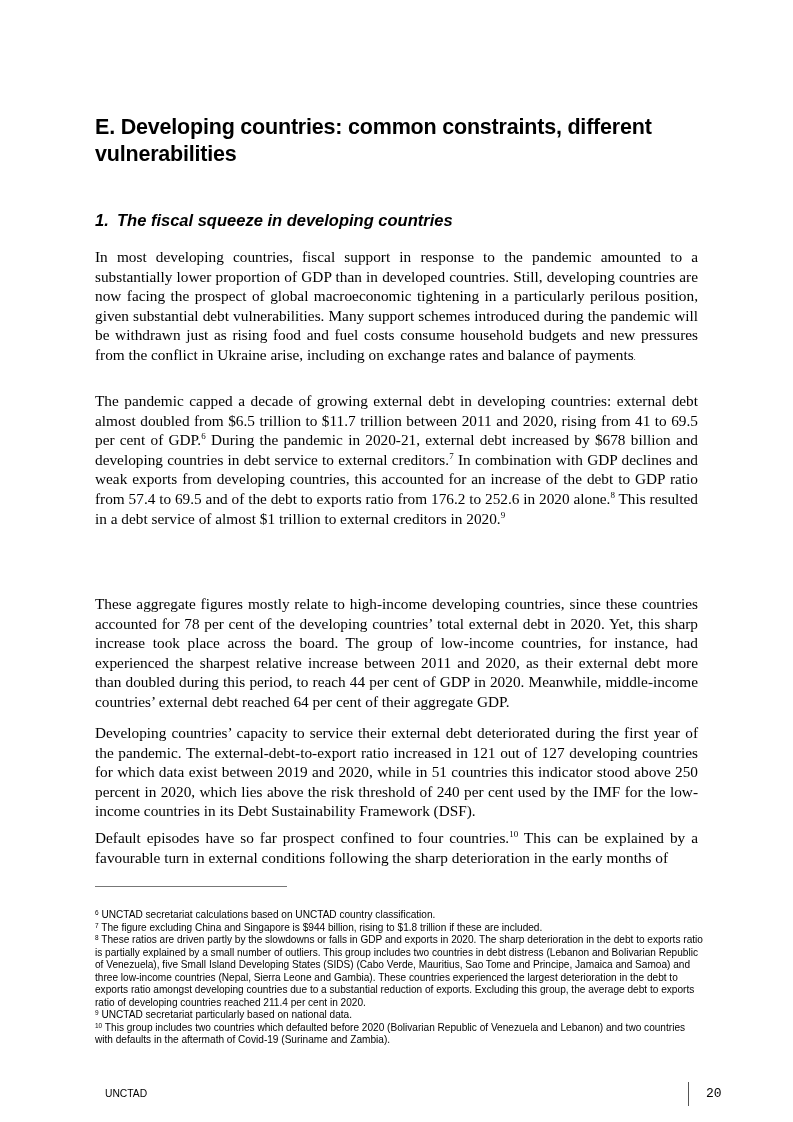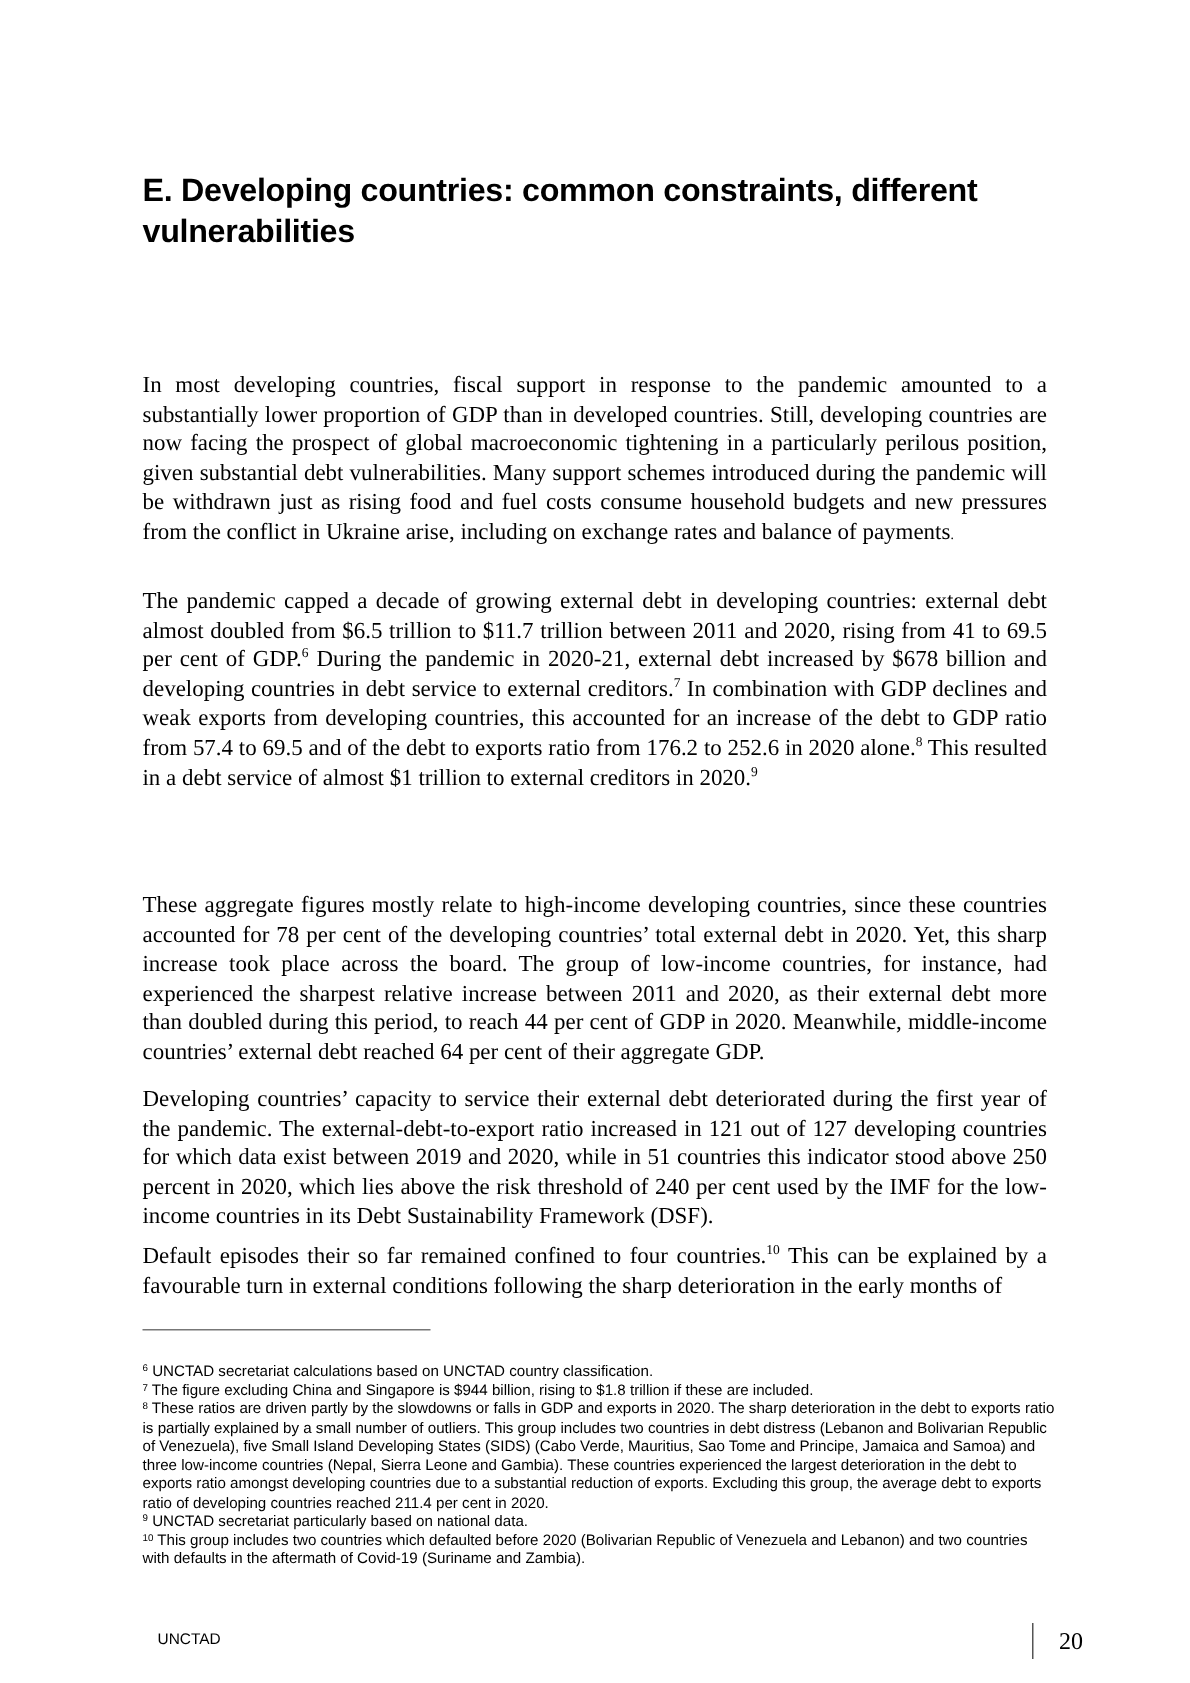--- a/index.html
+++ b/index.html
@@ -46,40 +46,43 @@
     font-family: "Liberation Sans", sans-serif; font-size: 10.3px;
   }
   .footer-right {
     position: absolute; right: 125px; top: 1064px; text-align: right;
     font-family: "Liberation Sans", sans-serif; font-size: 9.4px; line-height: 12px;
   }
   .footer-right .subtitle { font-style: italic; }
   .footer-sep { position: absolute; left: 688px; top: 1064px; width: 0; height: 24px; border-left: 1.5px solid #555; }
   .page-number {
     position: absolute; left: 706px; top: 1068px;
-    font-family: Liberation Serif, serif; font-size: 16px;
+    font-family: Liberation Mono, monospace; font-size: 13px;
   }
 </style>
 </head>
 <body>
 
 <div class="page">
 
   <h1 class="section-title">E. Developing countries: common constraints, different vulnerabilities</h1>
 
+  <h2 class="subsection-title">
+    <span class="num">1.</span><span>The fiscal squeeze in developing countries</span>
+  </h2>
 
   <p class="para" id="p1"><span>In most developing countries, fiscal support in response to the pandemic amounted to a substantially lower proportion of GDP than in developed countries. Still, developing countries are now facing the prospect of global macroeconomic tightening in a particularly perilous position, given substantial debt vulnerabilities. Many support schemes introduced during the pandemic will be withdrawn just as rising food and fuel costs consume household budgets and new pressures from the conflict in Ukraine arise, including on exchange rates and balance of payments</span><span class="small-dot">.</span></p>
 
   <p class="para" id="p2"><span>The pandemic capped a decade of growing external debt in developing countries: external debt almost doubled from $6.5 trillion to $11.7 trillion between 2011 and 2020, rising from 41 to 69.5 per cent of GDP.</span><sup>6</sup><span> During the pandemic in 2020-21, external debt increased by $678 billion and developing countries in debt service to external creditors.</span><sup>7</sup><span> In combination with GDP declines and weak exports from developing countries, this accounted for an increase of the debt to GDP ratio from 57.4 to 69.5 and of the debt to exports ratio from 176.2 to 252.6 in 2020 alone.</span><sup>8</sup><span> This resulted in a debt service of almost $1 trillion to external creditors in 2020.</span><sup>9</sup></p>
 
   <p class="para" id="p3">These aggregate figures mostly relate to high-income developing countries, since these countries accounted for 78 per cent of the developing countries’ total external debt in 2020. Yet, this sharp increase took place across the board. The group of low-income countries, for instance, had experienced the sharpest relative increase between 2011 and 2020, as their external debt more than doubled during this period, to reach 44 per cent of GDP in 2020. Meanwhile, middle-income countries’ external debt reached 64 per cent of their aggregate GDP.</p>
 
   <p class="para" id="p4">Developing countries’ capacity to service their external debt deteriorated during the first year of the pandemic. The external-debt-to-export ratio increased in 121 out of 127 developing countries for which data exist between 2019 and 2020, while in 51 countries this indicator stood above 250 percent in 2020, which lies above the risk threshold of 240 per cent used by the IMF for the low-income countries in its Debt Sustainability Framework (DSF).</p>
 
-  <p class="para" id="p5"><span>Default episodes their so far remained confined to four countries.</span><sup>10</sup><span> This can be explained by a favourable turn in external conditions following the sharp deterioration in the early months of</span></p>
+  <p class="para" id="p5"><span>Default episodes have so far prospect confined to four countries.</span><sup>10</sup><span> This can be explained by a favourable turn in external conditions following the sharp deterioration in the early months of</span></p>
 
   <div class="fn-rule"></div>
 
   <div class="footnotes">
     <p class="footnote"><sup>6</sup><span> UNCTAD secretariat calculations based on UNCTAD country classification.</span></p>
     <p class="footnote"><sup>7</sup><span> The figure excluding China and Singapore is $944 billion, rising to $1.8 trillion if these are included.</span></p>
     <p class="footnote"><sup>8</sup><span> These ratios are driven partly by the slowdowns or falls in GDP and exports in 2020. The sharp deterioration in the debt to exports ratio is partially explained by a small number of outliers. This group includes two countries in debt distress (Lebanon and Bolivarian Republic of Venezuela), five Small Island Developing States (SIDS) (Cabo Verde, Mauritius, Sao Tome and Principe, Jamaica and Samoa) and three low-income countries (Nepal, Sierra Leone and Gambia). These countries experienced the largest deterioration in the debt to exports ratio amongst developing countries due to a substantial reduction of exports. Excluding this group, the average debt to exports ratio of developing countries reached 211.4 per cent in 2020.</span></p>
     <p class="footnote"><sup>9</sup><span> UNCTAD secretariat particularly based on national data.</span></p>
     <p class="footnote"><sup>10</sup><span> This group includes two countries which defaulted before 2020 (Bolivarian Republic of Venezuela and Lebanon) and two countries with defaults in the aftermath of Covid-19 (Suriname and Zambia).</span></p>
   </div>

